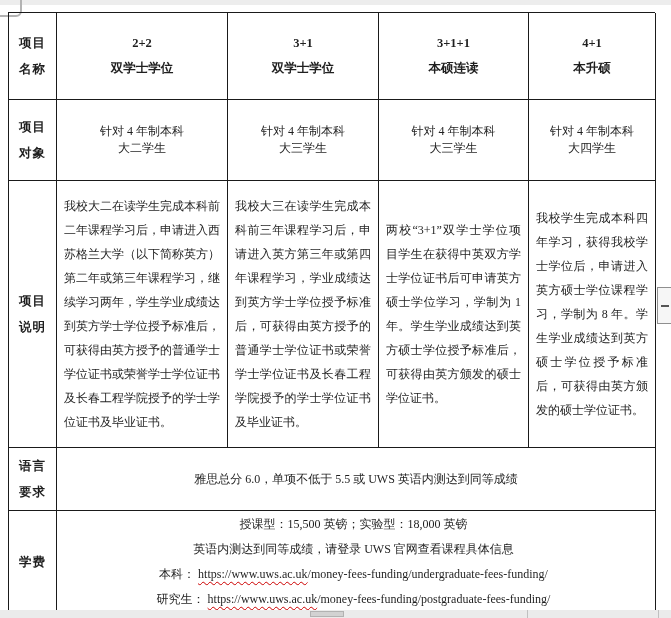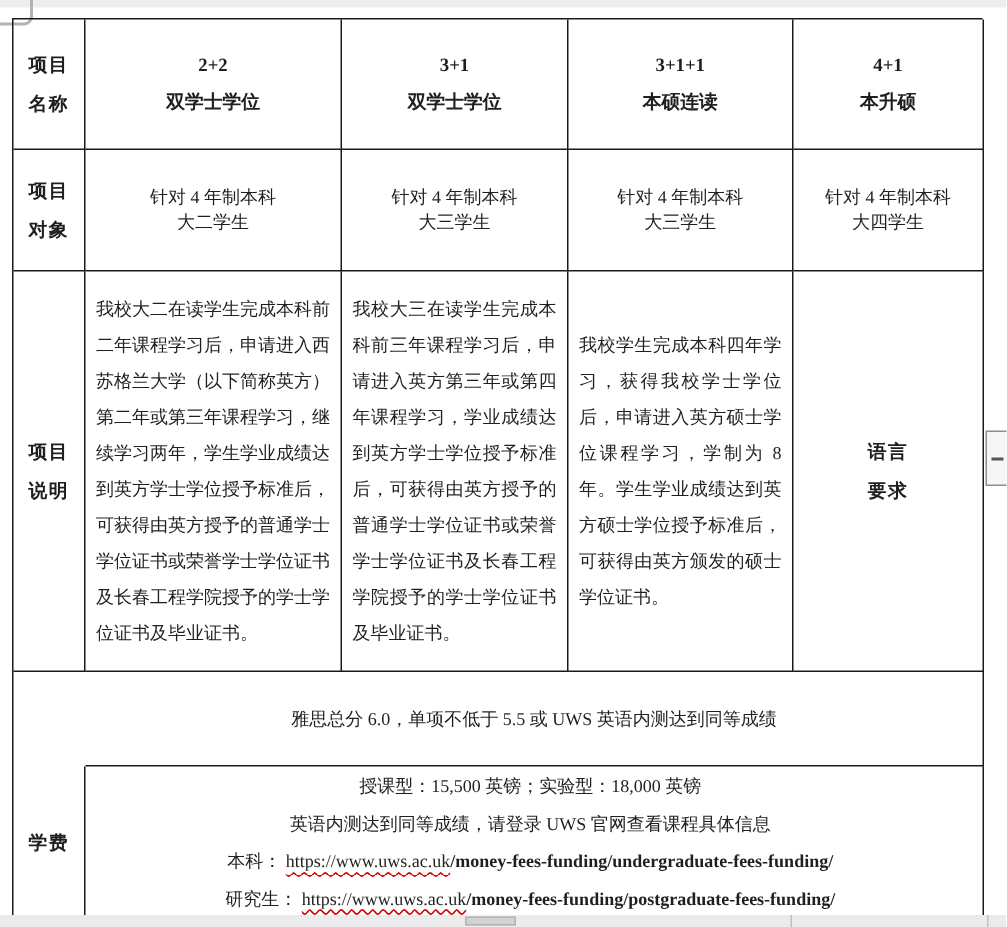--- a/index.html
+++ b/index.html
@@ -37,21 +37,21 @@
   }
   .desc p{margin:0;}
   .wide{align-items:center; justify-content:center; padding:0 13px; font-size:12px;}
   .fees{line-height:25px;}
   .feeline{white-space:nowrap;}
   .url-domain{
     text-decoration:underline wavy #cc0000;
     text-decoration-thickness:1px; text-underline-offset:3px;
     font-family:"Liberation Serif","DejaVu Serif",serif;
   }
-  .url-path{text-decoration:none;font-weight:bold;}
+  .url-path{text-decoration:none;}
   a.doc-link{color:#1f1f1f; text-decoration:none;}
   
   .vscroll-frag{
     position:absolute; left:657px; top:287px; width:16px; height:37px;
     border:1px solid #8f8f8f; background:#f6f6f6; box-sizing:border-box;
     display:flex; align-items:center; justify-content:flex-start; padding-left:3px;
   }
   .vscroll-dash{width:8px;height:2px;background:#555;}
   .bottom-bar{position:absolute;left:0;bottom:0;width:671px;height:8px;background:#ebebeb;}
   .hthumb{position:absolute;left:310px;bottom:1px;width:34px;height:6px;
@@ -109,20 +109,23 @@
 
     <div class="cell rowlabel">项目
 说明</div>
     <div class="cell desc">
       <p>我校大二在读学生完成本科前二年课程学习后，申请进入西苏格兰大学（以下简称英方）第二年或第三年课程学习，继续学习两年，学生学业成绩达到英方学士学位授予标准后，可获得由英方授予的普通学士学位证书或荣誉学士学位证书及长春工程学院授予的学士学位证书及毕业证书。</p>
     </div>
     <div class="cell desc">
       <p>我校大三在读学生完成本科前三年课程学习后，申请进入英方第三年或第四年课程学习，学业成绩达到英方学士学位授予标准后，可获得由英方授予的普通学士学位证书或荣誉学士学位证书及长春工程学院授予的学士学位证书及毕业证书。</p>
     </div>
     <div class="cell desc">
+      <p>两校“3+1”双学士学位项目学生在获得中英双方学士学位证书后可申请英方硕士学位学习，学制为 1 年。学生学业成绩达到英方硕士学位授予标准后，可获得由英方颁发的硕士学位证书。</p>
+    </div>
+    <div class="cell desc">
       <p>我校学生完成本科四年学习，获得我校学士学位后，申请进入英方硕士学位课程学习，学制为 8 年。学生学业成绩达到英方硕士学位授予标准后，可获得由英方颁发的硕士学位证书。</p>
     </div>
 
     <div class="cell rowlabel">语言
 要求</div>
     <div class="cell wide" style="grid-column:2 / 6;">
       <div>雅思总分 6.0，单项不低于 5.5 或 UWS 英语内测达到同等成绩</div>
     </div>
 
     <div class="cell rowlabel">学费</div>

